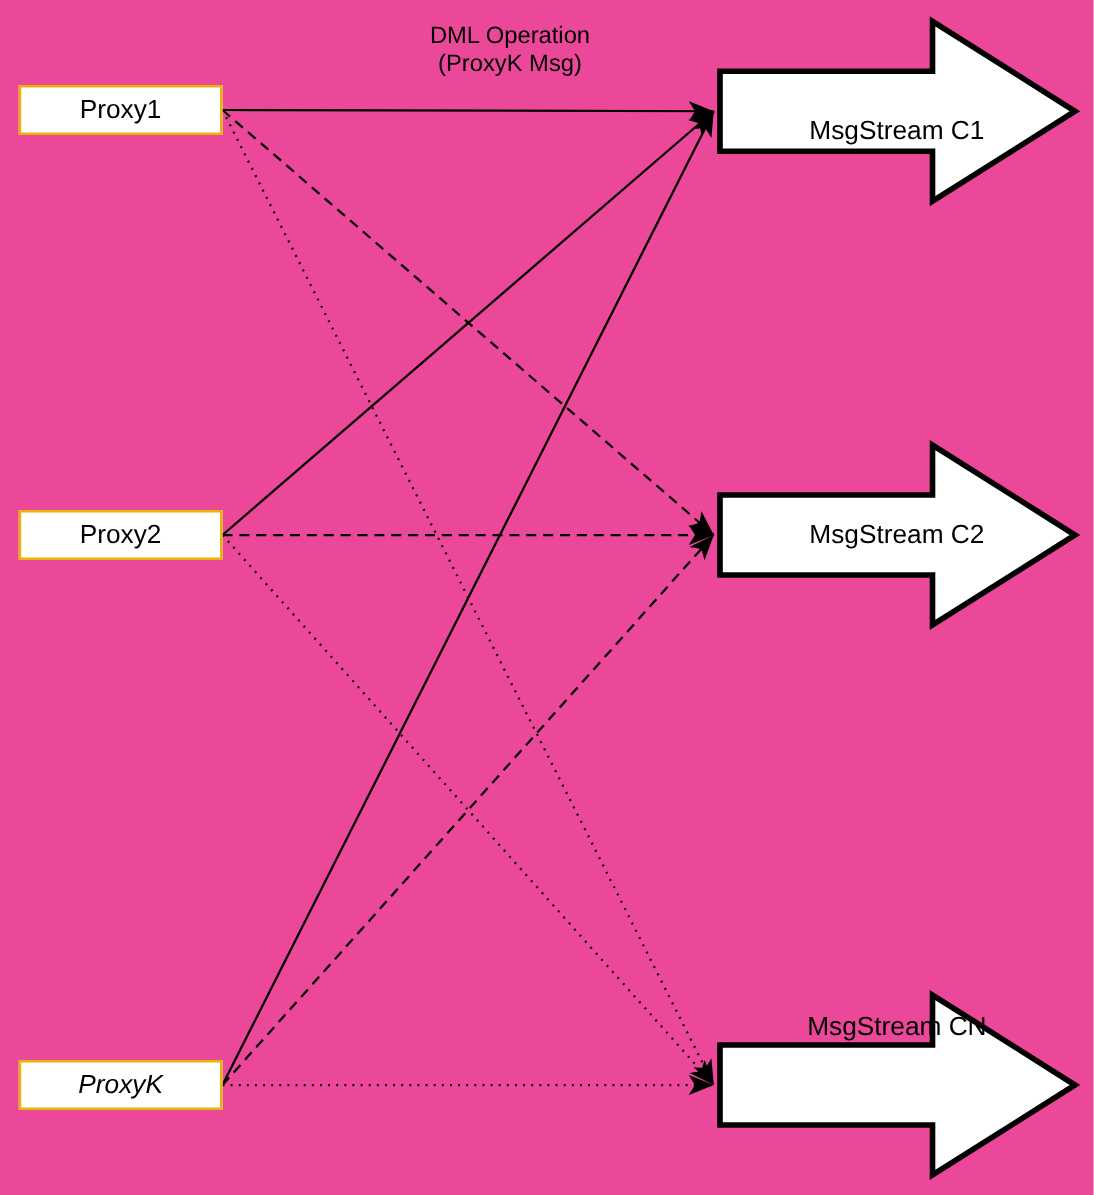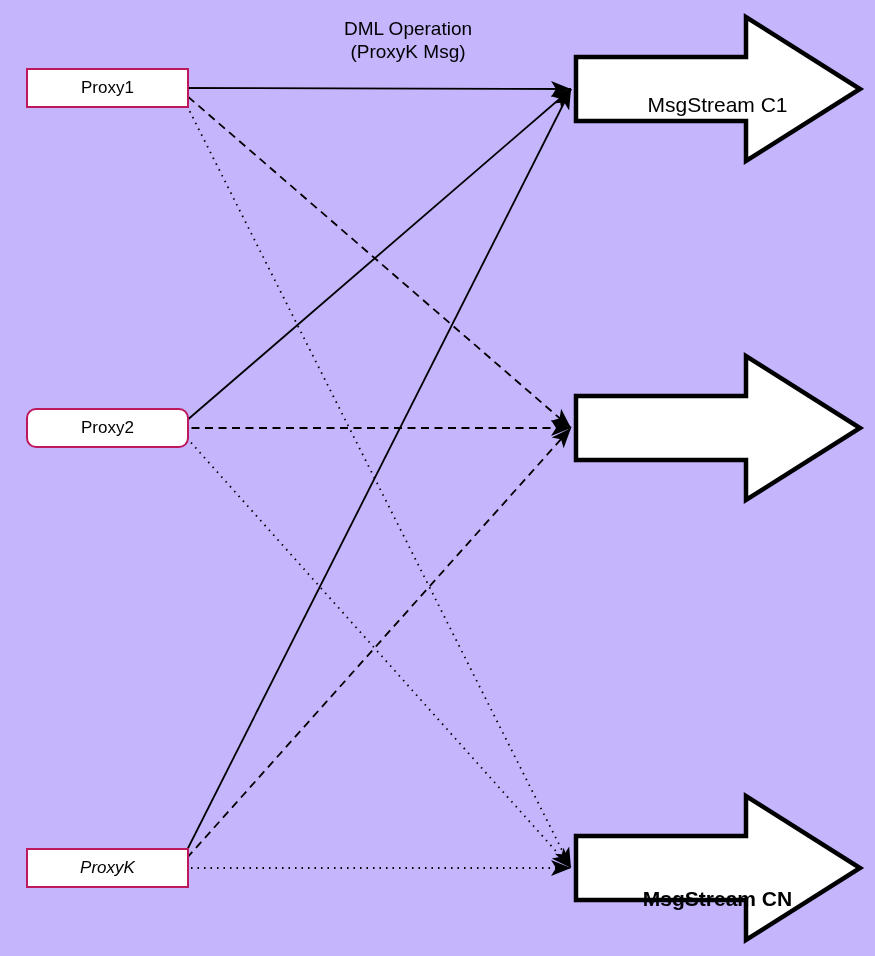--- a/index.html
+++ b/index.html
@@ -5,70 +5,70 @@
   html, body {
     margin: 0;
     padding: 0;
     background: #ffffff;
     font-family: "Liberation Sans", sans-serif;
   }
   .canvas {
     position: relative;
     width: 875px;
     height: 956px;
-    background: #c4b5fd;
+    background: #ec4899;
     overflow: hidden;
   }
   #layer {
     position: absolute;
     left: 0;
     top: 0;
   }
   .edge-label {
     position: absolute;
     left: 288px;
     top: 17px;
     width: 240px;
     text-align: center;
     font-size: 19px;
     line-height: 23px;
     color: #000000;
   }
   .proxy {
     position: absolute;
-    left: 26px;
+    left: 15px;
     width: 163px;
     height: 40px;
     box-sizing: border-box;
-    border: 2px solid #be185d;
+    border: 2px solid #eab308;
     background: #ffffff;
     display: flex;
     align-items: center;
     justify-content: center;
-    font-size: 17px;
+    font-size: 21px;
     color: #000000;
   }
   #proxy-0 { top: 68px; }
-  #proxy-1 { top: 408px; border-radius: 10px; }
+  #proxy-1 { top: 408px; }
   #proxy-2 { top: 848px; font-style: italic; }
   .stream-label {
     position: absolute;
     left: 575px;
     width: 285px;
     height: 42px;
     display: flex;
     align-items: center;
     justify-content: center;
     font-size: 21px;
     color: #000000;
     pointer-events: none;
   }
   #stream-label-0 { top: 84px; }
   #stream-label-1 { top: 407px; }
-  #stream-label-2 { top: 878px; font-weight: bold; }
+  #stream-label-2 { top: 801px; }
 </style>
 </head>
 <body>
 
 <div class="canvas">
   <svg id="layer" width="875" height="956" xmlns="http://www.w3.org/2000/svg">
       <defs>
         <marker id="arrowhead" markerUnits="userSpaceOnUse" markerWidth="22" markerHeight="18" refX="20" refY="9" orient="auto">
           <path d="M0,1 L20,9 L0,17 L5,9 Z" fill="#000000"></path>
         </marker>
@@ -98,16 +98,19 @@
   <div class="proxy" id="proxy-1">
     <span>Proxy2</span>
   </div>
   <div class="proxy" id="proxy-2">
     <span>ProxyK</span>
   </div>
 
   <div class="stream-label" id="stream-label-0">
     <span>MsgStream C1</span>
   </div>
+  <div class="stream-label" id="stream-label-1">
+    <span>MsgStream C2</span>
+  </div>
   <div class="stream-label" id="stream-label-2">
     <span>MsgStream CN</span>
   </div>
 </div>
 
 </body></html>

